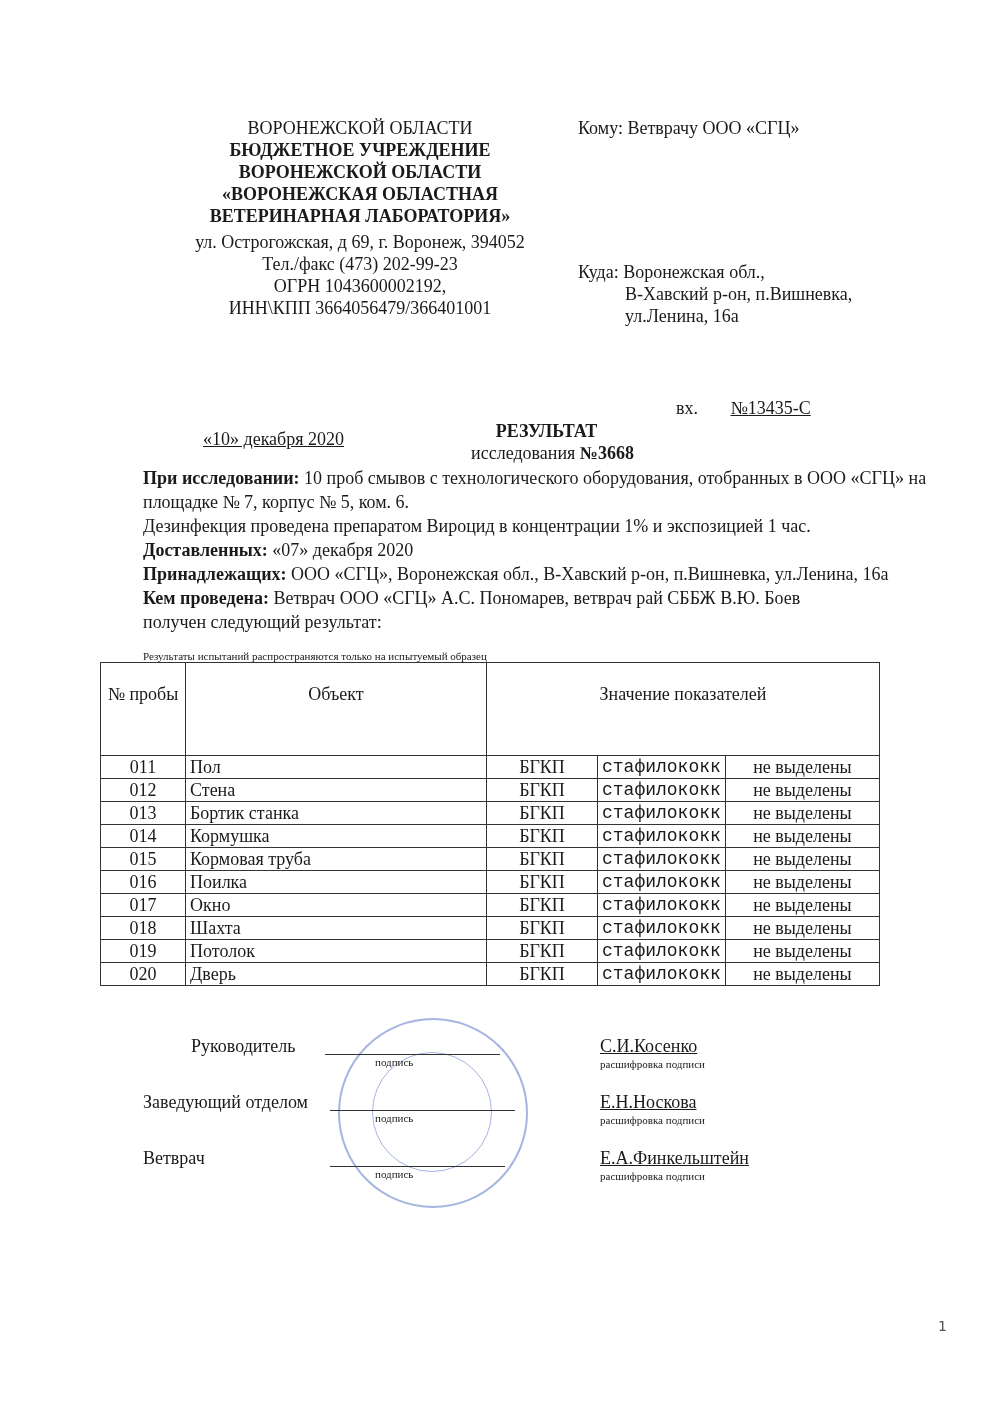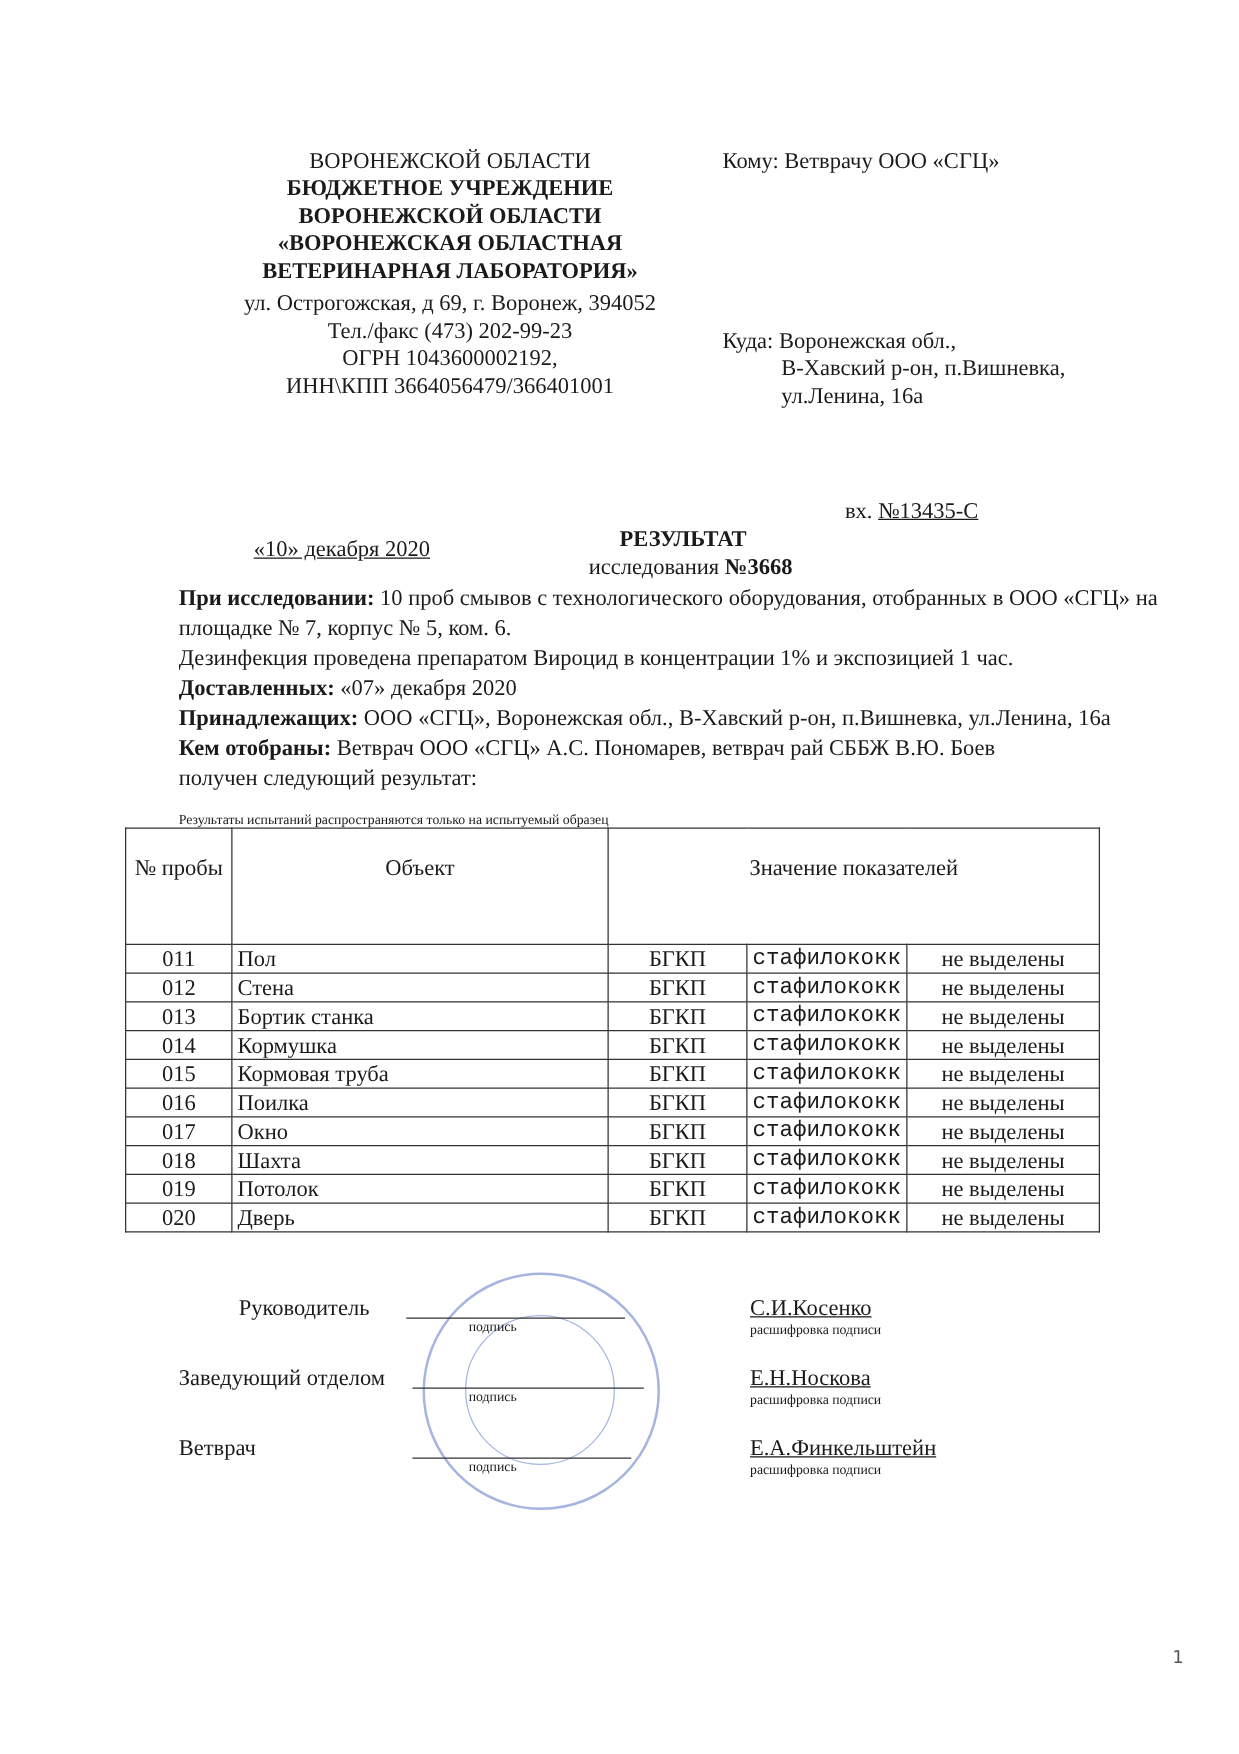--- a/index.html
+++ b/index.html
@@ -7,21 +7,21 @@
          font-family:"Liberation Serif", serif; color:#1a1a1a; }
   .abs { position:absolute; }
   .hdr-left { left:150px; top:117px; width:420px; text-align:center; font-size:18px; line-height:22px; }
   .hdr-left .b { font-weight:bold; }
   .hdr-left .addr { margin-top:4px; }
   .to { left:578px; top:117px; font-size:18px; line-height:22px; }
   .where { left:578px; top:261px; font-size:18px; line-height:22px; }
   .where .ind { padding-left:47px; }
   .date { left:203px; top:398px; font-size:18px; text-decoration:underline;margin-top:31px; }
   .inno { left:676px; top:398px; font-size:18px; }
-  .inno u { text-decoration:underline; }
+  .inno u { text-decoration:underline;margin-left:28px; }
   .title { left:0; width:991px; top:421px; text-align:center; font-size:18px; font-weight:bold; padding-left:102px; box-sizing:border-box; }
   .subtitle { left:0; width:991px; top:443px; text-align:center; font-size:18px; padding-left:114px; box-sizing:border-box; }
   .subtitle b { font-weight:bold; }
   .body-text { left:143px; top:466px; width:800px; font-size:18px; line-height:24px; }
   .body-text b { font-weight:bold; }
   .note { left:143px; top:650px; font-size:11px; }
   table.res { position:absolute; left:100px; top:662px; width:780px; border-collapse:collapse; font-size:18px; }
   table.res td, table.res th { border:1.3px solid #333; padding:0 4px; height:22px; line-height:22px; }
   table.res th { font-weight:normal; vertical-align:top; height:72px; line-height:22px; padding-top:20px; }
   .c-no { width:76px; text-align:center; }
@@ -66,21 +66,21 @@
 <div class="abs inno"><span>вх. </span><u>№13435-С</u></div>
 
 <div class="abs title">РЕЗУЛЬТАТ</div>
 <div class="abs subtitle"><span>исследования </span><b>№3668</b></div>
 
 <div class="abs body-text">
   <div><b>При исследовании:</b><span> 10 проб смывов с технологического оборудования, отобранных в ООО «СГЦ» на площадке № 7, корпус № 5, ком. 6.</span></div>
   <div>Дезинфекция проведена препаратом Вироцид в концентрации 1% и экспозицией 1 час.</div>
   <div><b>Доставленных:</b><span> «07» декабря 2020</span></div>
   <div style="width:760px"><b>Принадлежащих:</b><span> ООО «СГЦ», Воронежская обл., В-Хавский р-он, п.Вишневка, ул.Ленина, 16а</span></div>
-  <div><b>Кем отобраны:</b><span> Ветврач ООО «СГЦ» А.С. Пономарев, ветврач рай СББЖ В.Ю. Боев</span></div>
+  <div><b>Кем проведена:</b><span> Ветврач ООО «СГЦ» А.С. Пономарев, ветврач рай СББЖ В.Ю. Боев</span></div>
   <div>получен следующий результат:</div>
 </div>
 <div class="abs note">Результаты испытаний распространяются только на испытуемый образец</div>
 
 <table class="res">
   <thead>
     <tr>
       <th class="c-no">№ пробы</th>
       <th class="c-obj" style="text-align:center">Объект</th>
       <th colspan="3">Значение показателей</th>

